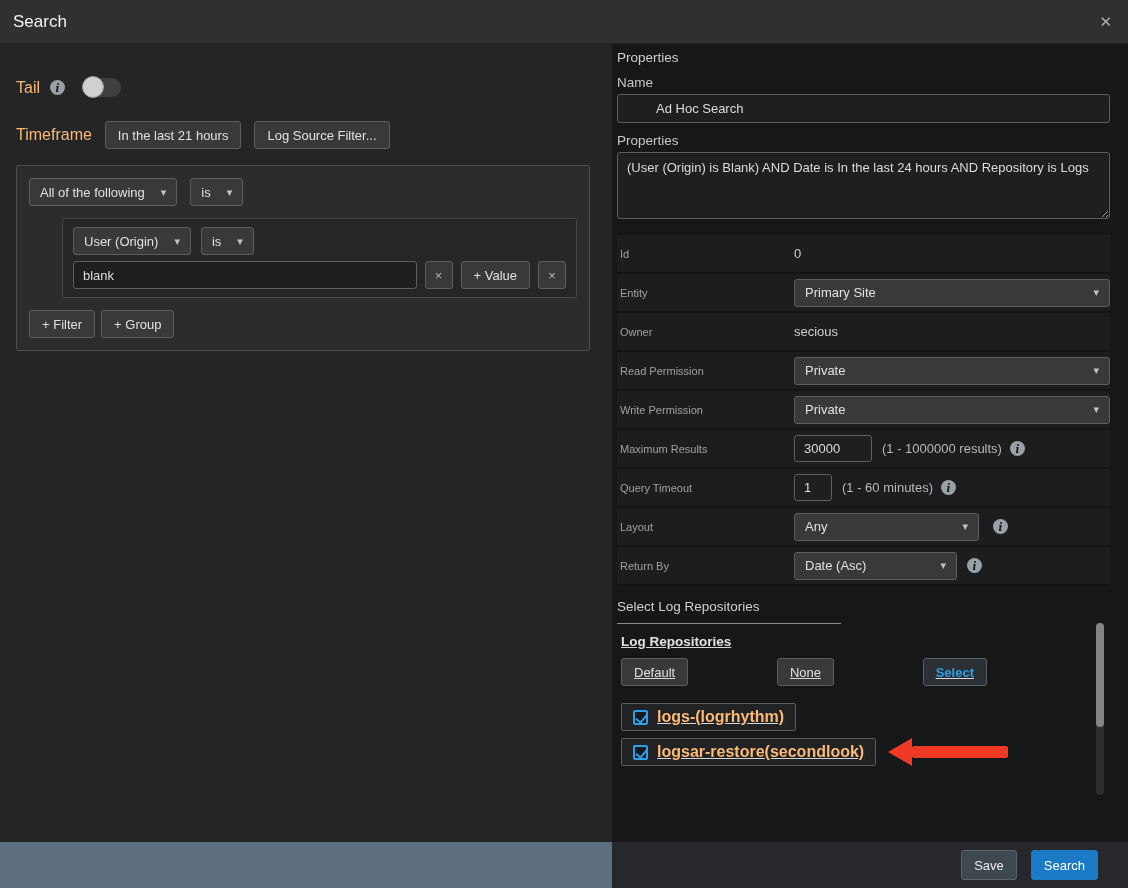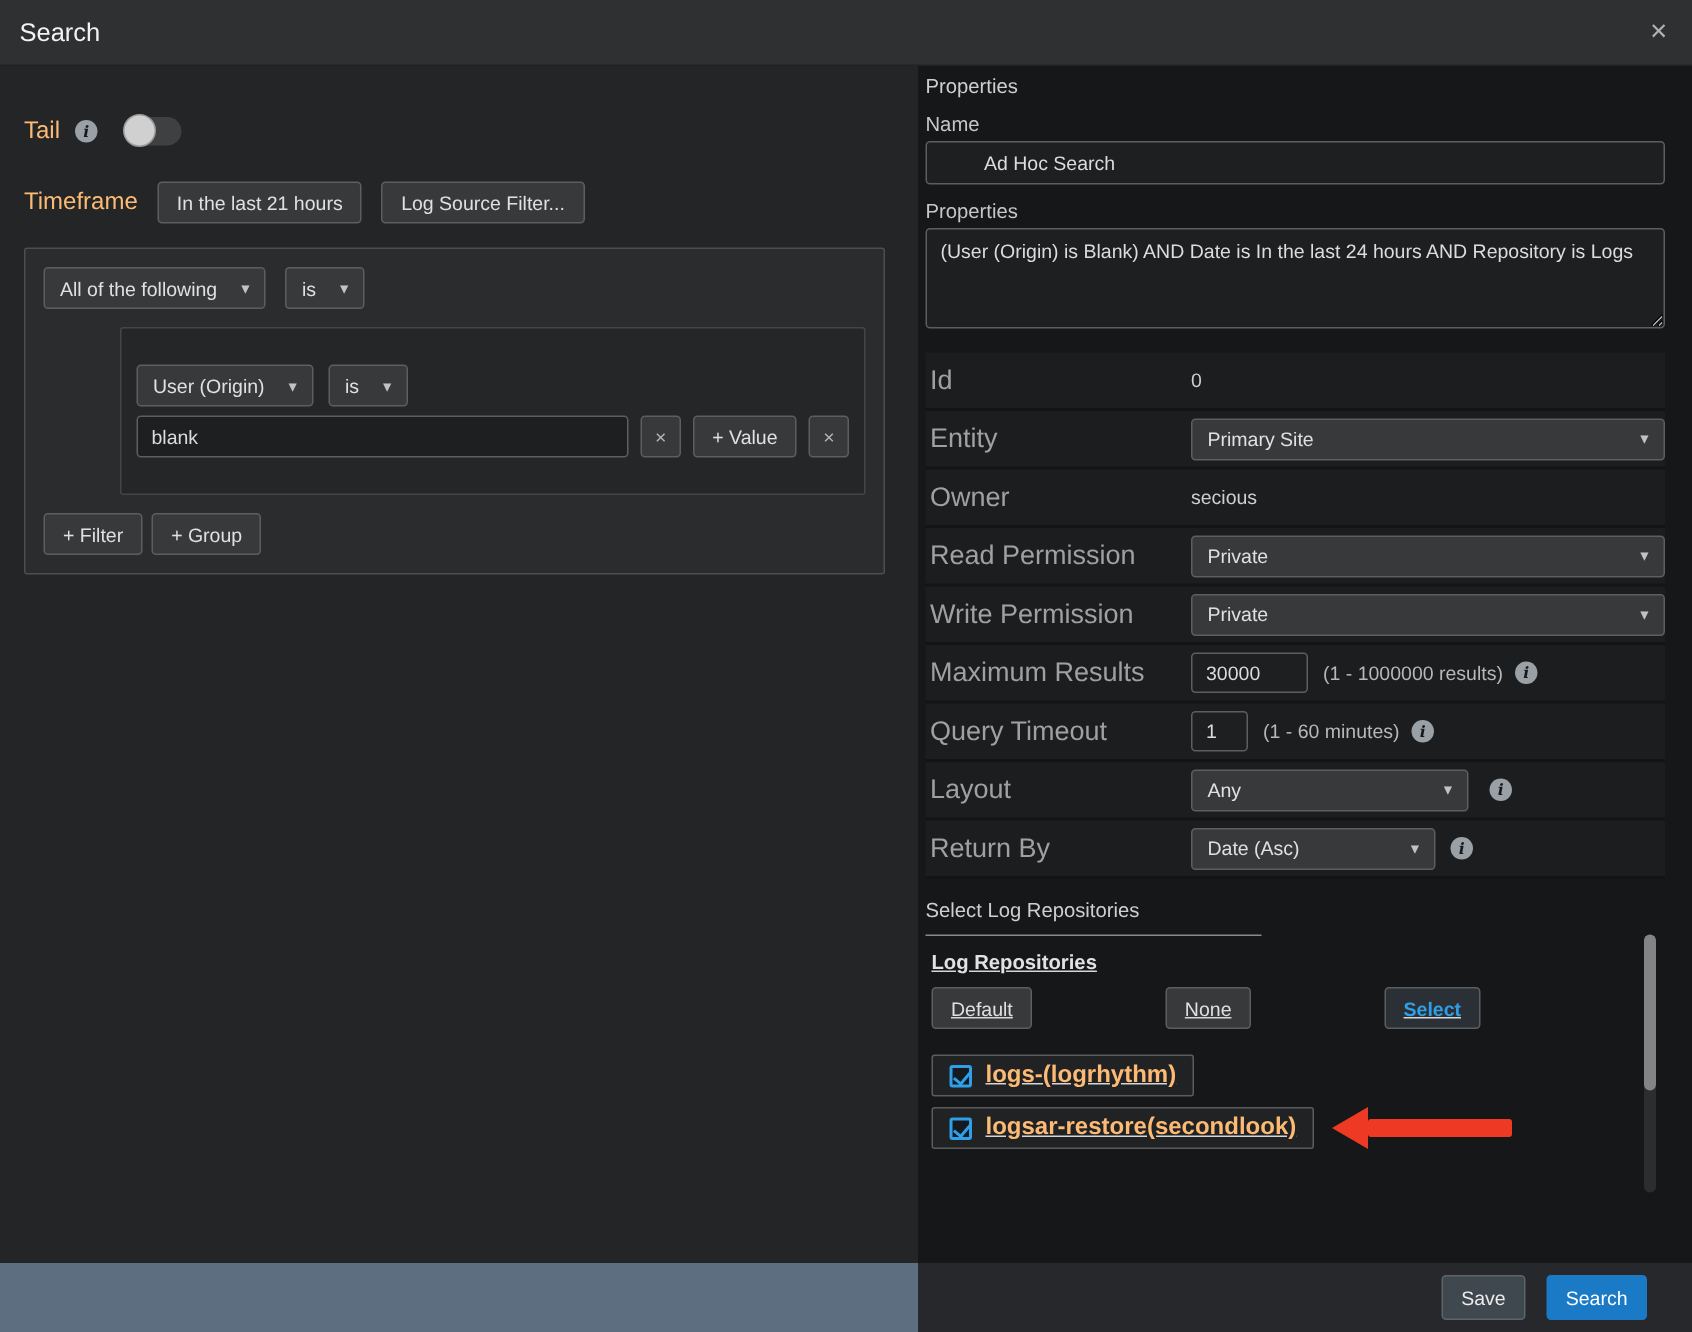--- a/index.html
+++ b/index.html
@@ -66,38 +66,38 @@
     border-radius:50%; background:#d0d0d0; border:1px solid #9a9a9a;
   }
   .timeframe-row { display:flex; align-items:center; gap:13px; margin-bottom:16px; }
   .filter-box {
     width:574px; background:#2a2c2d; border:1px solid #4c4e50; border-radius:2px;
     padding:12px;
   }
   .filter-head { display:flex; gap:13px; }
   .rule-box {
     background:#242627; border:1px solid #434547; border-radius:2px;
-    padding:24px 10px; margin:12px 0 0 51px;
+    padding:8px 10px; margin:12px 0 0 33px;
   }
   .rule-head { display:flex; gap:10px; }
   .rule-value-row { display:flex; gap:8px; margin-top:6px; align-items:center; }
   .rule-value-row .text-input { width:345px; }
   .filter-actions { display:flex; gap:6px; margin-top:12px; }
 
   
   .section-heading { font-size:13.5px; color:#cfcfcf; font-weight:400; }
   .field-label { margin:10px 0 4px; color:#c6c6c6; font-size:13.5px; }
   .name-input { width:100%; height:29px;padding-left:38px; }
   .desc-input { width:100%; height:67px; padding-top:6px; line-height:1.45; resize:both; }
   .prop-rows { margin-top:13px; }
   .prop-row {
     display:flex; align-items:center; min-height:39px;
     background:#1b1d1e; border-bottom:2px solid #131415;
   }
-  .prop-label { flex:0 0 177px; color:#a0a0a0; font-size:18px; padding-left:3px; }
+  .prop-label { flex:0 0 177px; color:#a0a0a0; font-size:11px; padding-left:3px; }
   .prop-value { flex:1; display:flex; align-items:center; }
   .prop-text { color:#cfcfcf; }
   .note { color:#b8b8b8; margin-left:10px; margin-right:8px; }
   .mr-input { width:78px; height:27px; }
   .qt-input { width:38px; height:27px; }
   .dd.layout { width:185px; }
   .dd.returnby { width:163px; }
   .info-gap { margin-left:14px; }
 
   

